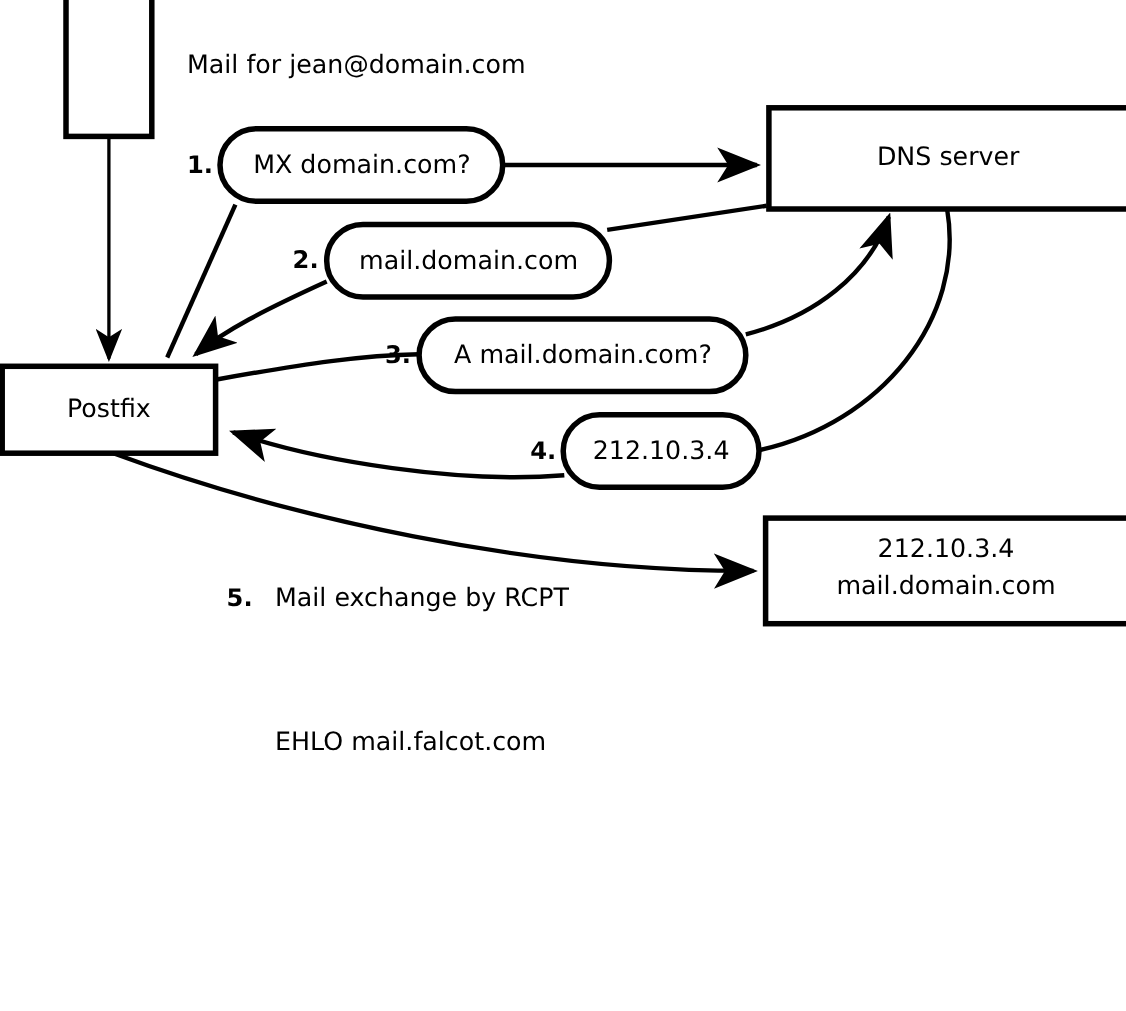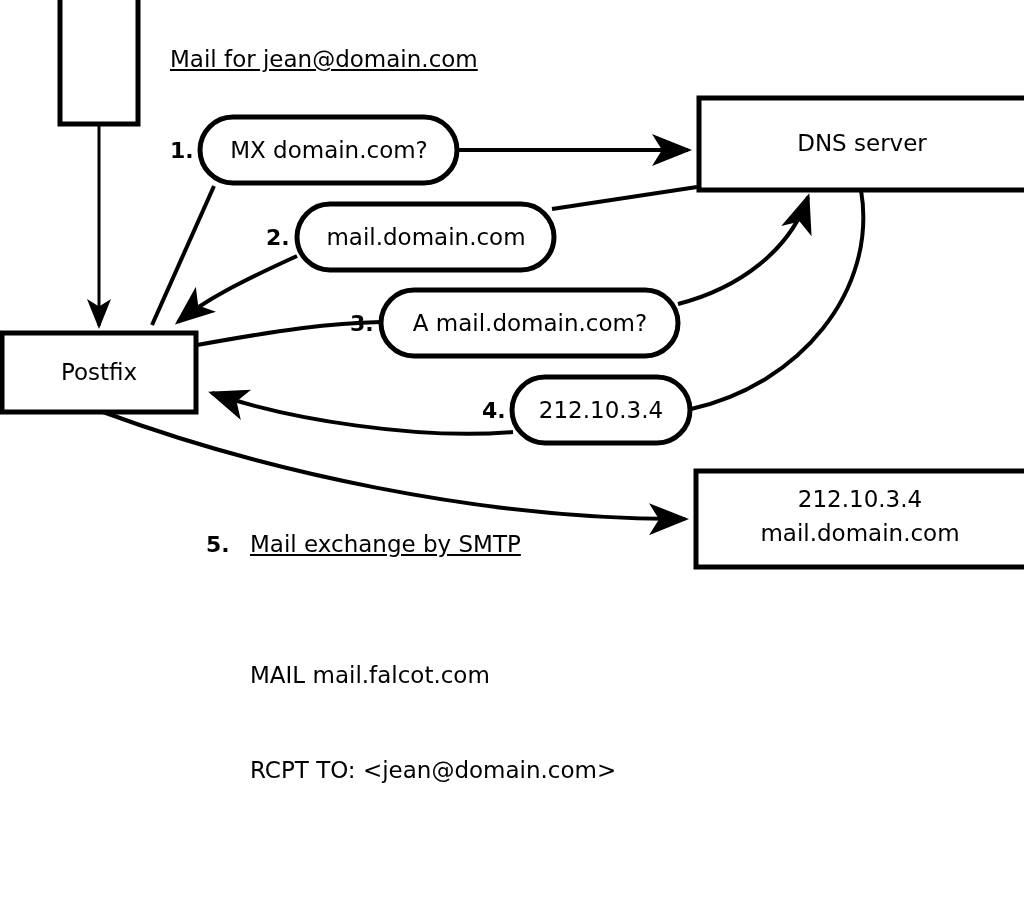--- a/index.html
+++ b/index.html
@@ -65,21 +65,20 @@
     font-weight: bold;
     color: #000000;
     white-space: nowrap;
   }
   .plain-text {
     position: absolute;
     font-family: "DejaVu Sans", sans-serif;
     font-size: 23px;
     color: #000000;
     white-space: nowrap;
-    text-decoration: underline;
   }
   .smtp-block {
     position: absolute;
     left: 250px;
     top: 597px;
     font-family: "DejaVu Sans", sans-serif;
     font-size: 23px;
     color: #000000;
     line-height: 31.5px;
     white-space: pre;
@@ -151,25 +150,24 @@
   <div class="step-num" style="left:170px; top:138px;">1.</div>
 
   <div class="step-num" style="left:266px; top:225px;">2.</div>
 
   <div class="step-num" style="left:350px; top:311px;">3.</div>
 
   <div class="step-num" style="left:482px; top:398px;">4.</div>
 
   <div class="step-num" style="left:206px; top:532px;">5.</div>
 
-  <div class="plain-text" style="left:250px; top:531px;">Mail exchange by SMTP</div>
+  <div class="plain-text" style="left:250px; top:531px;">Mail exchange by RCPT</div>
 
   <div class="smtp-block">
-    <div class="smtp-line">MAIL mail.falcot.com</div>
-    <div class="smtp-line">RCPT TO: &lt;jean@domain.com&gt;</div>
+    <div class="smtp-line">EHLO mail.falcot.com</div>
     
     
     
     
     
     
     
   </div>
 
 </div>

